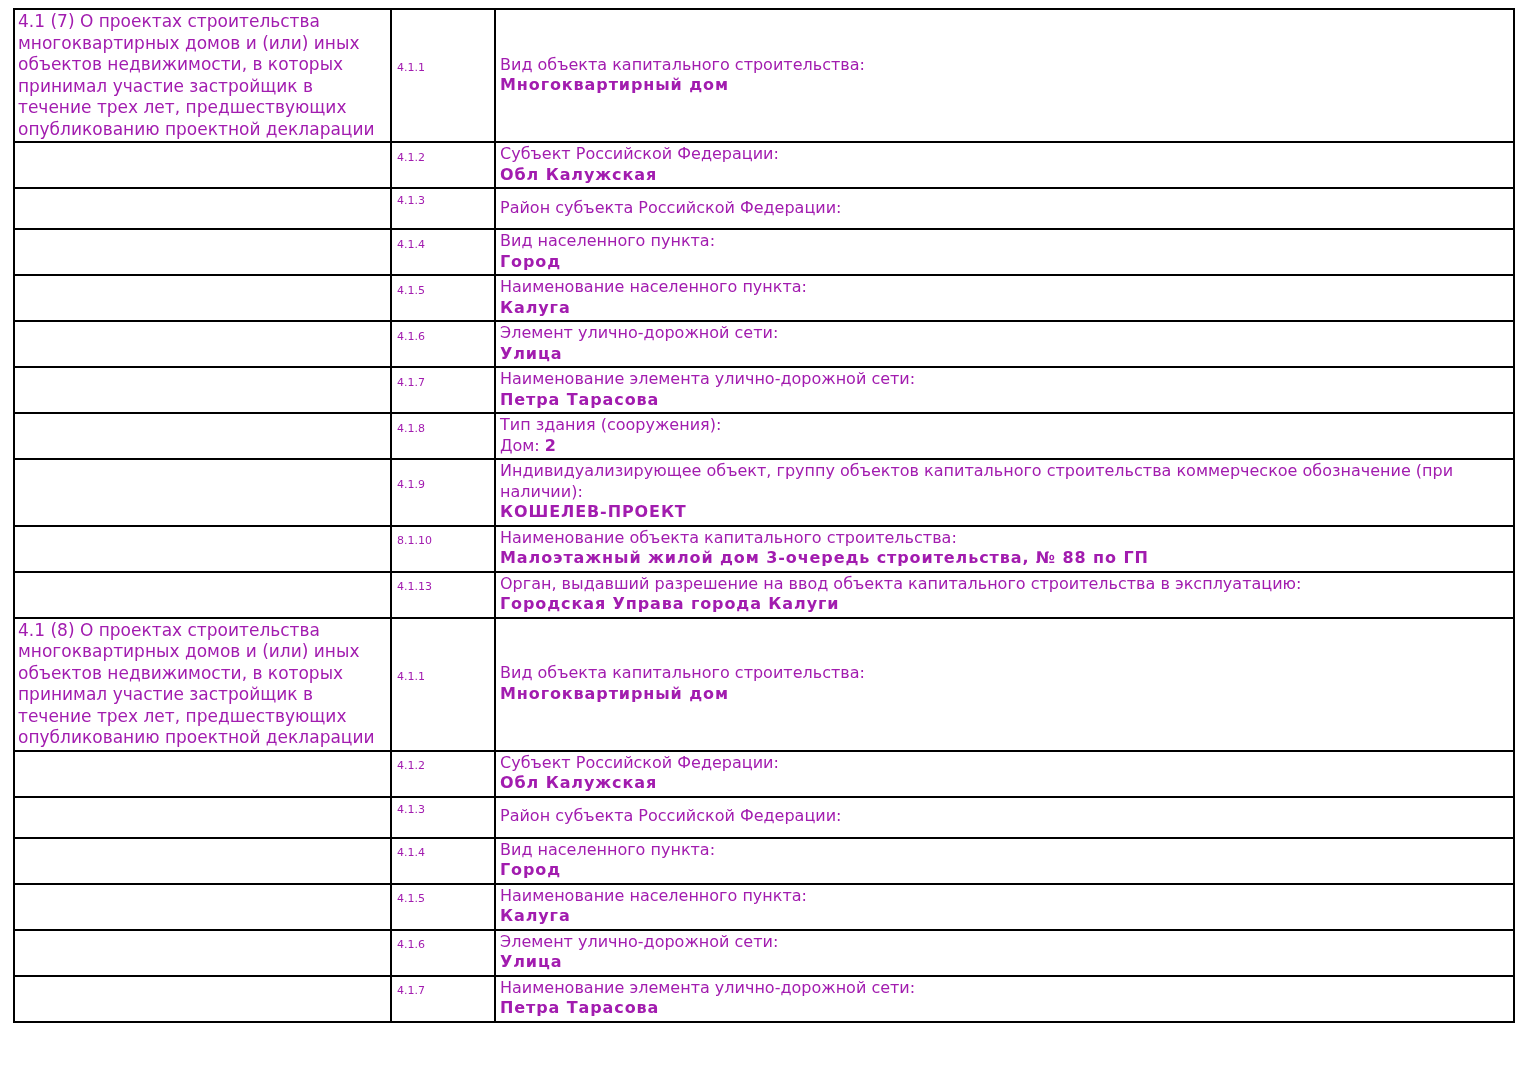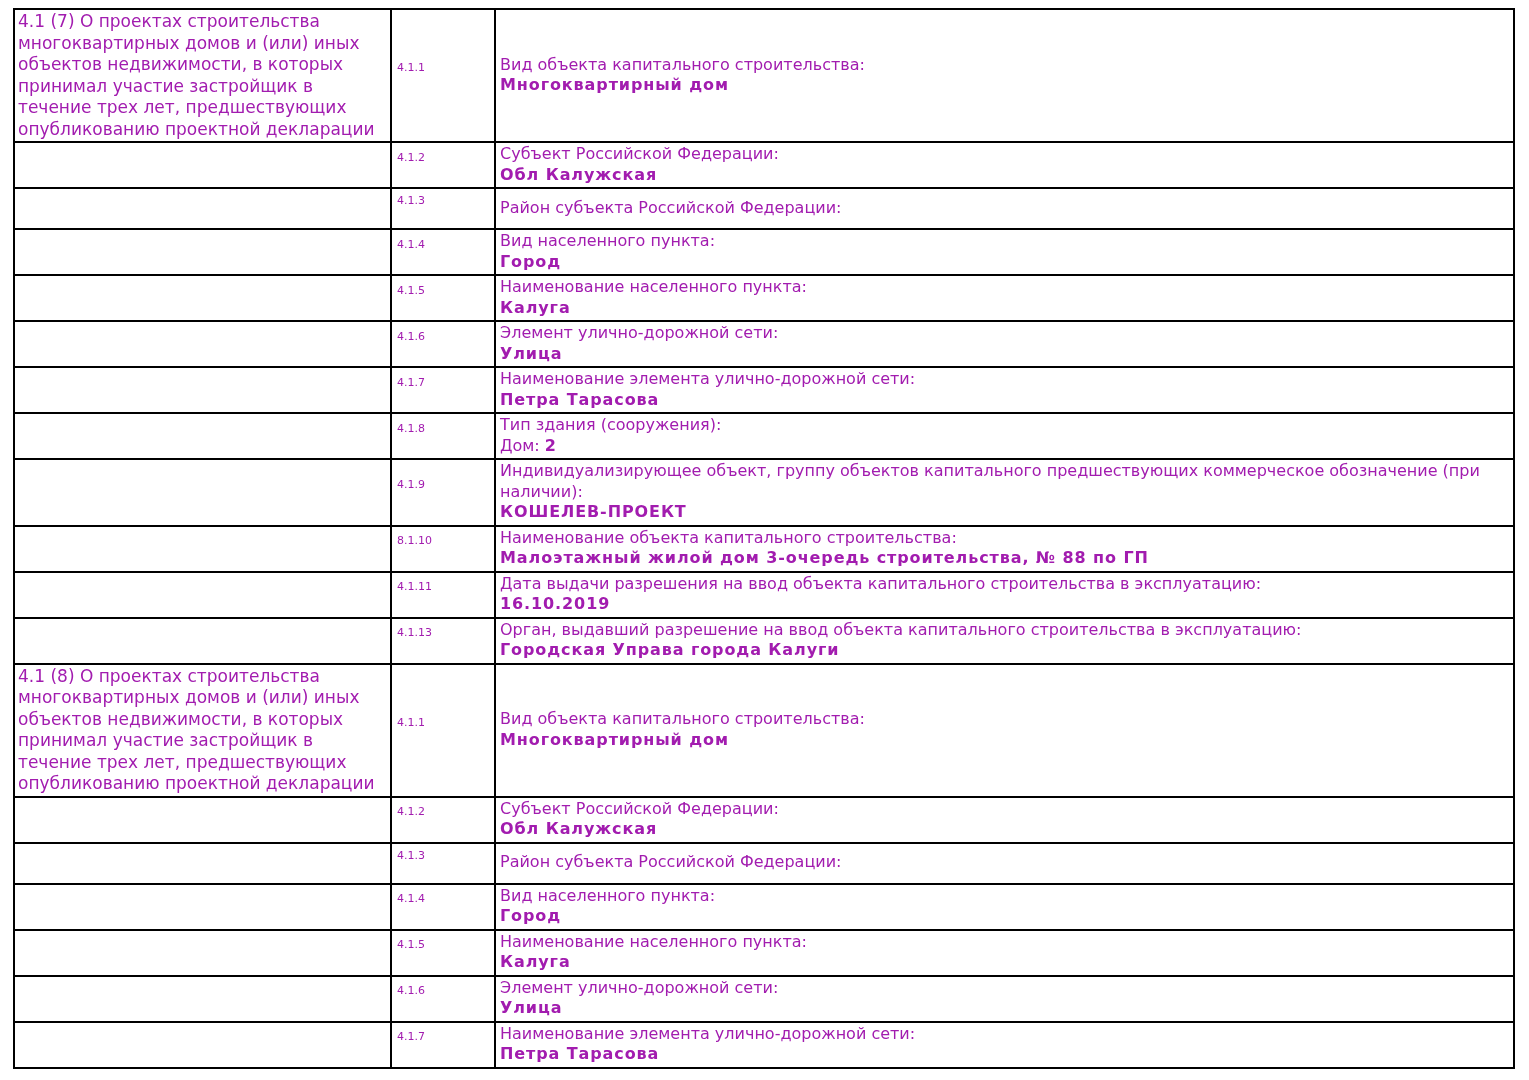--- a/index.html
+++ b/index.html
@@ -128,38 +128,30 @@
           <td class="col-num">4.1.8</td>
           <td class="col-content">
             <div class="row-label">Тип здания (сооружения):</div>
             <div><span class="value-prefix">Дом: </span><span class="row-value">2</span></div>
           </td>
         </tr>
         <tr>
           <td class="col-desc"></td>
           <td class="col-num">4.1.9</td>
           <td class="col-content">
-            <div class="row-label">Индивидуализирующее объект, группу объектов капитального предшествующих коммерческое обозначение (при наличии):</div>
+            <div class="row-label">Индивидуализирующее объект, группу объектов капитального строительства коммерческое обозначение (при наличии):</div>
             <div><span class="row-value">КОШЕЛЕВ-ПРОЕКТ</span></div>
           </td>
         </tr>
         <tr>
           <td class="col-desc"></td>
           <td class="col-num">8.1.10</td>
           <td class="col-content">
             <div class="row-label">Наименование объекта капитального строительства:</div>
             <div><span class="row-value">Малоэтажный жилой дом 3-очередь строительства, № 88 по ГП</span></div>
-          </td>
-        </tr>
-        <tr>
-          <td class="col-desc"></td>
-          <td class="col-num">4.1.11</td>
-          <td class="col-content">
-            <div class="row-label">Дата выдачи разрешения на ввод объекта капитального строительства в эксплуатацию:</div>
-            <div><span class="row-value">16.10.2019</span></div>
           </td>
         </tr>
         <tr>
           <td class="col-desc"></td>
           <td class="col-num">4.1.13</td>
           <td class="col-content">
             <div class="row-label">Орган, выдавший разрешение на ввод объекта капитального строительства в эксплуатацию:</div>
             <div><span class="row-value">Городская Управа города Калуги</span></div>
           </td>
         </tr>

